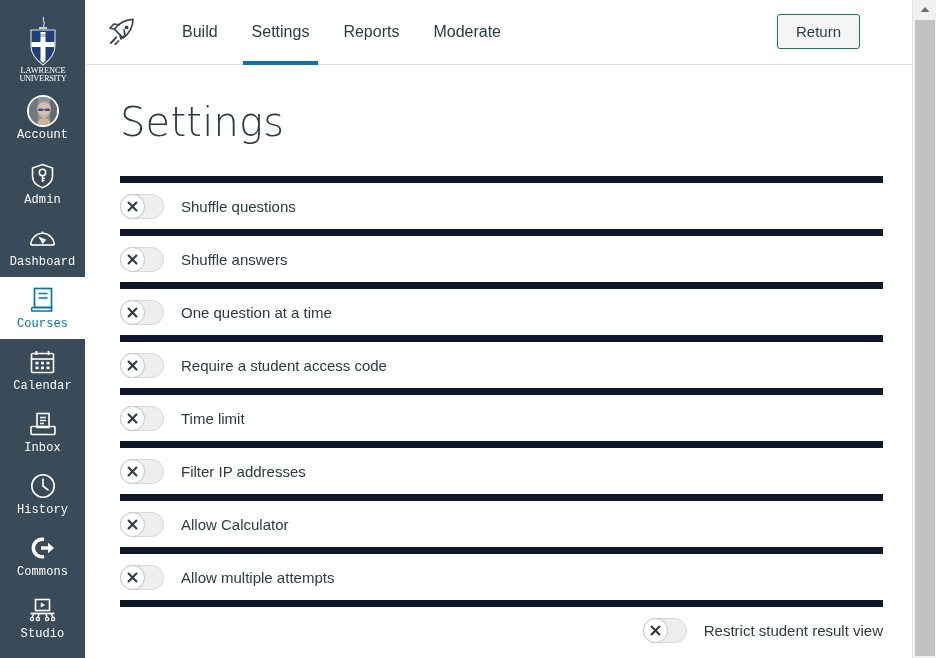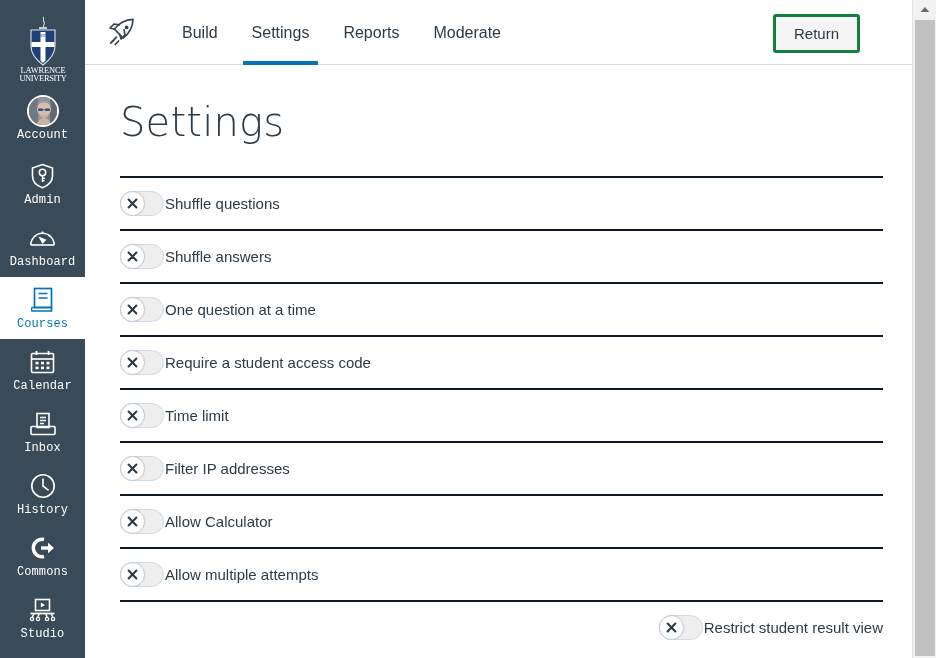--- a/index.html
+++ b/index.html
@@ -47,21 +47,21 @@
     position: relative;
   }
   .avatar-wrap svg { display:block; }
 
   
   .right { flex: 1 1 auto; position: relative; height: 658px; background:#fff; }
 
   .topbar {
     height: 65px;
     border-bottom: 1px solid #d8dbdd;
-    display: flex; 
+    display: flex; align-items: center;
     padding-left: 20px;
     padding-right: 24px;
     position: relative;
     background: #fff;
     width: 827px;
   }
   .rocket { margin-right: 26px; display:flex; align-items:center; }
   .tabs { display: flex; align-items: stretch; height: 65px; }
   .tab {
     display: flex; align-items: center;
@@ -79,21 +79,21 @@
     left: 8px; right: 8px; bottom: 0;
     height: 4px; background: #0374B5;
   }
   .return-btn {
     position: absolute;
     right: 52px; top: 14px;
     padding: 8px 18px;
     font-size: 15px;
     color: #2D3B45;
     background: #f5f5f5;
-    border: 3px solid #15803d;
+    border: 1px solid #15803d;
     border-radius: 3px;
     cursor: pointer;
     font-family: "Liberation Sans", sans-serif;
   }
 
   .content {
     padding: 34px 0 0 35px;
     width: 827px;
     height: 593px;
     overflow: hidden;
@@ -103,22 +103,22 @@
     font-weight: 300;
     font-size: 40px;
     line-height: 46px;
     color: #2D3B45;
     letter-spacing: .2px;
   }
   .settings-list { margin-top: 31px; width: 763px; }
   .srow {
     display: flex; align-items: center;
     height: 53px;
-    border-top: 2px solid #0f172a;
-    gap: 1px;
+    border-top: 7px solid #0f172a;
+    gap: 17px;
   }
   .srow:last-child { border-bottom: none; justify-content: flex-end; }
   .srow .label { font-size: 15px; color: #2D3B45; }
 
   .toggle {
     width: 44px; height: 25px;
     border-radius: 13px;
     background: #EEEEEE;
     border: 1px solid #D6D9DB;
     position: relative;

